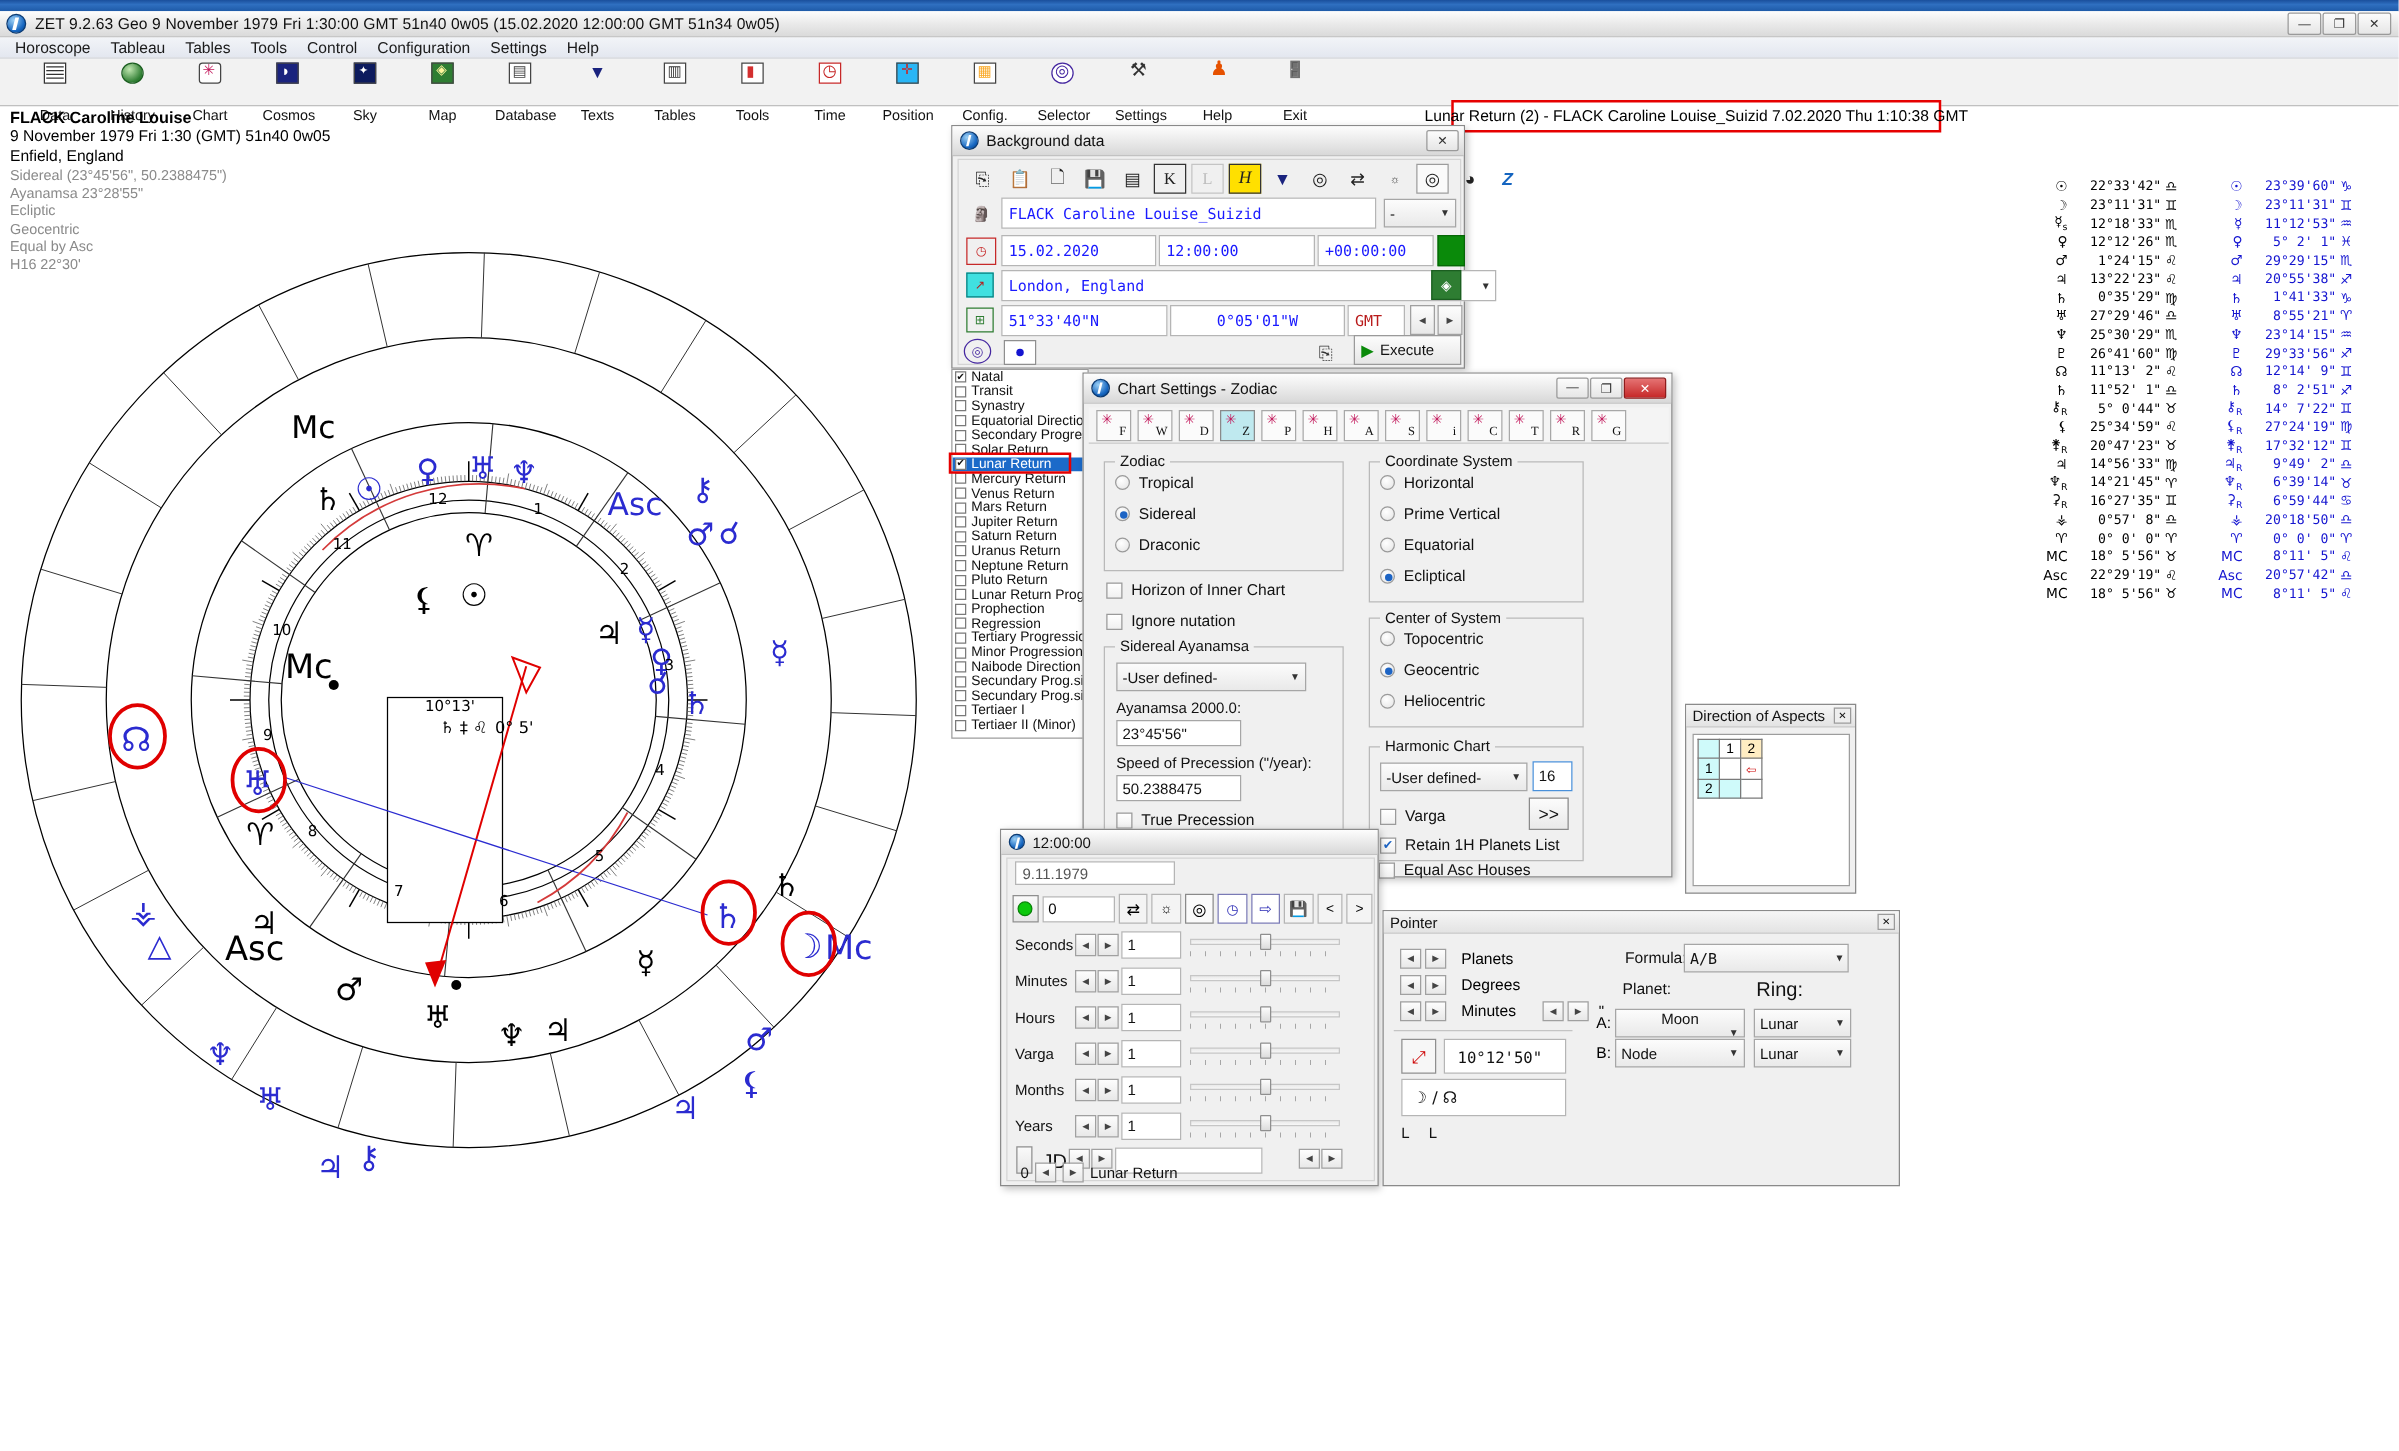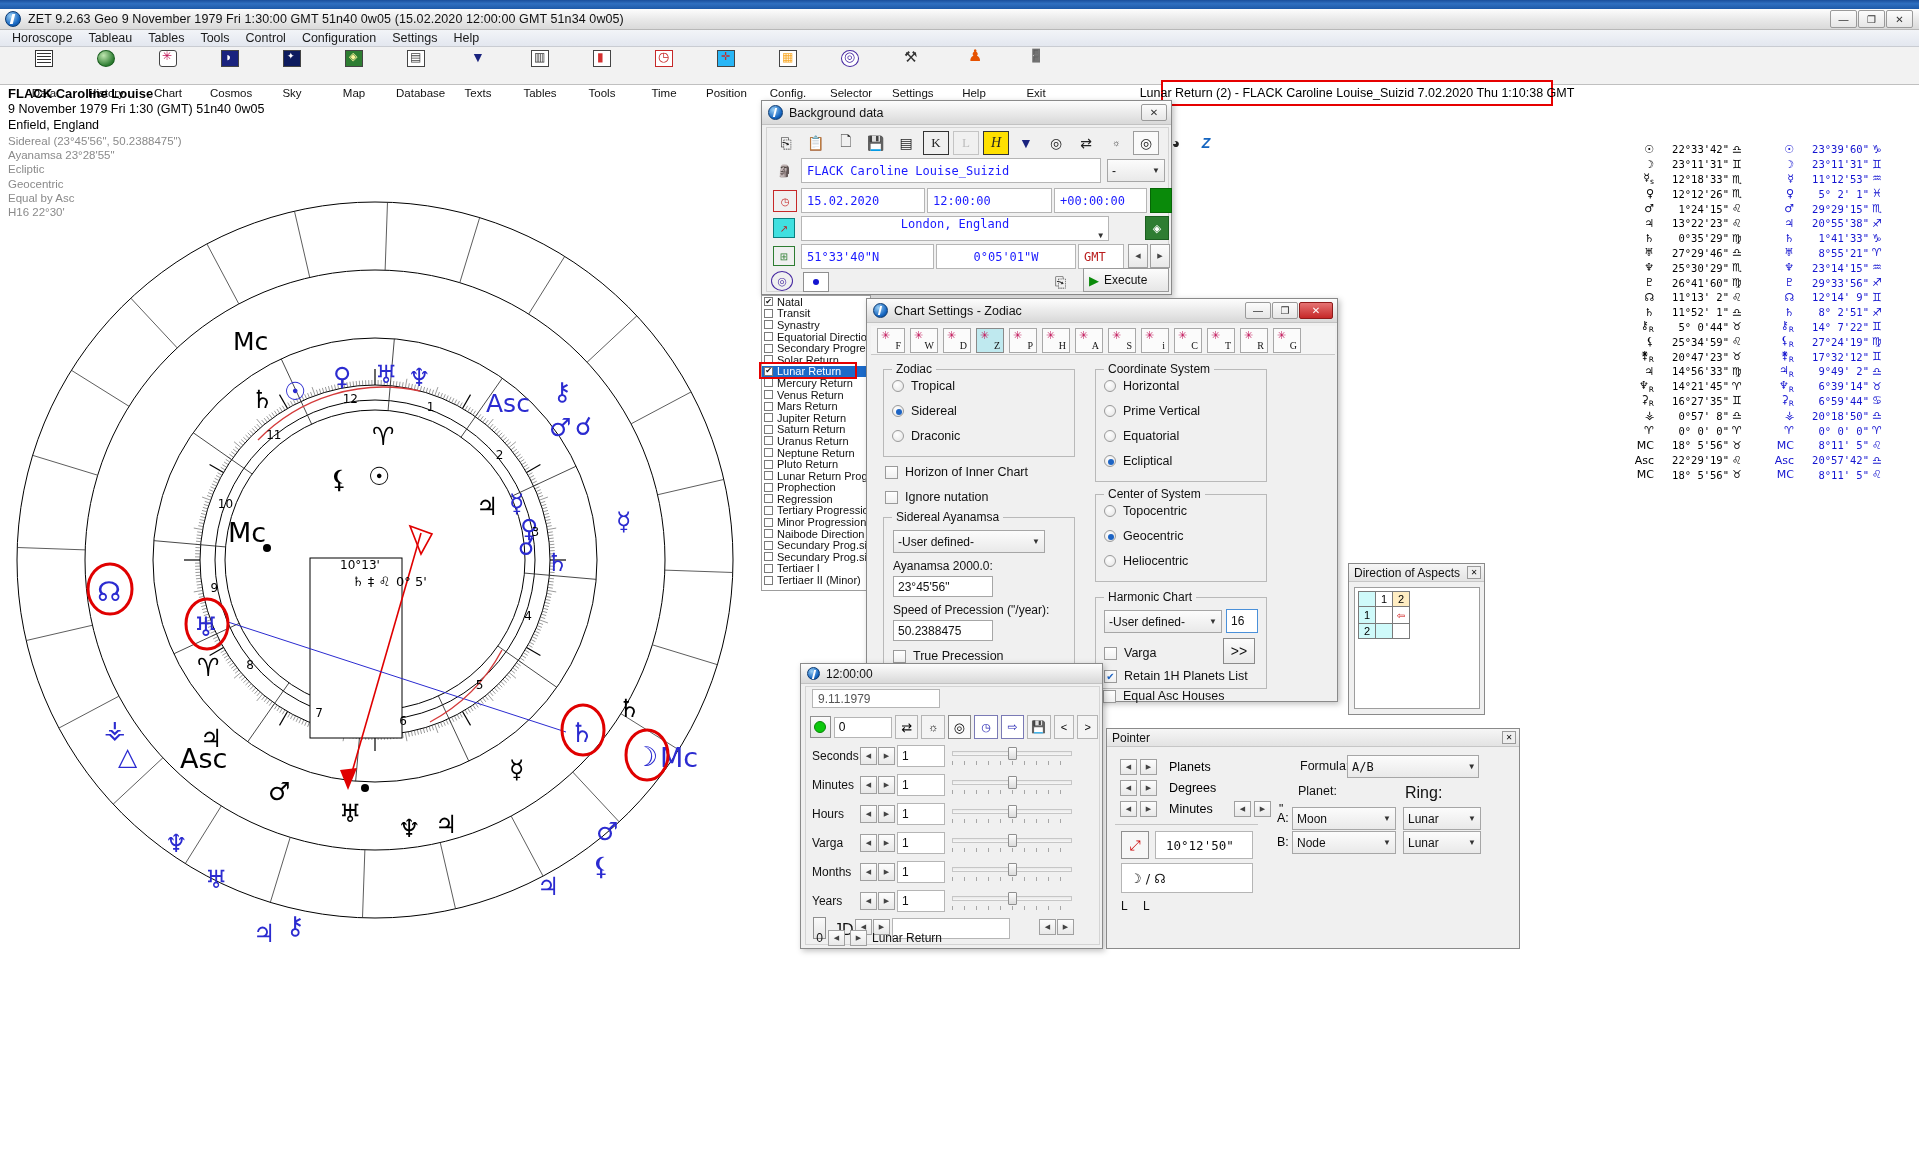--- a/index.html
+++ b/index.html
@@ -1179,21 +1179,21 @@
           <span class="arr">▼</span>
       </div>
 
       <div style="position:absolute; left:6px; top:62px; width:24px; height:22px; border:1px solid #c62828; display:flex; align-items:center; justify-content:center; font-size:10px; color:#c62828;">◷</div>
       <div class="fld" style="position:absolute; left:34px; top:60px; width:124px;">15.02.2020</div>
       <div class="fld" style="position:absolute; left:160px; top:60px; width:125px;">12:00:00</div>
       <div class="fld" style="position:absolute; left:287px; top:60px; width:93px;">+00:00:00</div>
       <div style="position:absolute; left:383px; top:60px; width:22px; height:25px; background:#0a8a0a; border:1px solid #066606;"></div>
 
       <div style="position:absolute; left:6px; top:90px; width:22px; height:20px; background:#40e0e0; border:1px solid #0a7f7f; display:flex; align-items:center; justify-content:center; font-size:10px; color:#b71c1c;">↗</div>
-      <div class="fld" style="position:absolute; left:34px; top:88px; width:308px;flex-direction:column;">
+      <div class="fld" style="position:absolute; left:34px; top:88px; width:396px;">
         <span>London, England</span>
         <span style="margin-left:auto; font-size:8px; color:#333;">▼</span>
       </div>
       <div style="position:absolute; left:378px; top:88px; width:24px; height:24px; background:#2e7d32; border:1px solid #1b5e20; display:flex; align-items:center; justify-content:center; color:#fff; font-size:11px;">◈</div>
 
       <div style="position:absolute; left:6px; top:118px; width:22px; height:20px; border:1px solid #2e7d32; display:flex; align-items:center; justify-content:center; font-size:10px; color:#2e7d32;">⊞</div>
       <div class="fld" style="position:absolute; left:34px; top:116px; width:133px;">51°33'40"N</div>
       <div class="fld" style="position:absolute; left:169px; top:116px; width:140px; justify-content:center;">0°05'01"W</div>
       <div class="fld gray" style="position:absolute; left:311px; top:116px; width:46px;">GMT</div>
       <div style="position:absolute; left:361px; top:116px; display:flex; gap:2px;">
@@ -1680,21 +1680,21 @@
     <div style="position:absolute; left:193px; top:30px; font-size:12.5px; color:#111;">Formula:</div>
     <div class="combo" style="position:absolute; left:240px; top:26px; width:132px; font-family:'DejaVu Sans Mono',monospace;">
       <span>A/B</span>
         <span class="arr">▼</span>
     </div>
 
     <div style="position:absolute; left:191px; top:55px; font-size:12.5px; color:#111;">Planet:</div>
     <div style="position:absolute; left:298px; top:55px; font-size:16px; color:#111;">Ring:</div>
 
     <div style="position:absolute; left:170px; top:82px; font-size:12.5px;">A:</div>
-    <div class="combo" style="position:absolute; left:185px; top:78px; width:104px;">
+    <div class="combo" style="position:absolute; left:185px; top:78px; width:104px;flex-direction:column;">
       <span>Moon</span>
         <span class="arr">▼</span>
     </div>
     <div class="combo" style="position:absolute; left:296px; top:78px; width:78px;">
       <span>Lunar</span>
         <span class="arr">▼</span>
     </div>
 
     <div style="position:absolute; left:170px; top:106px; font-size:12.5px;">B:</div>
     <div class="combo" style="position:absolute; left:185px; top:102px; width:104px;">

